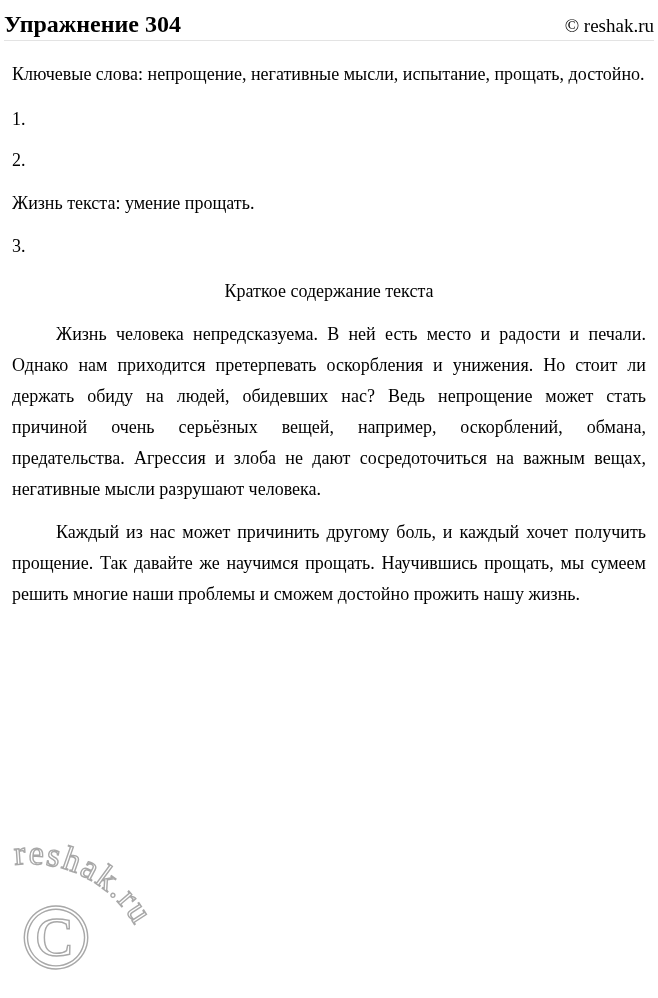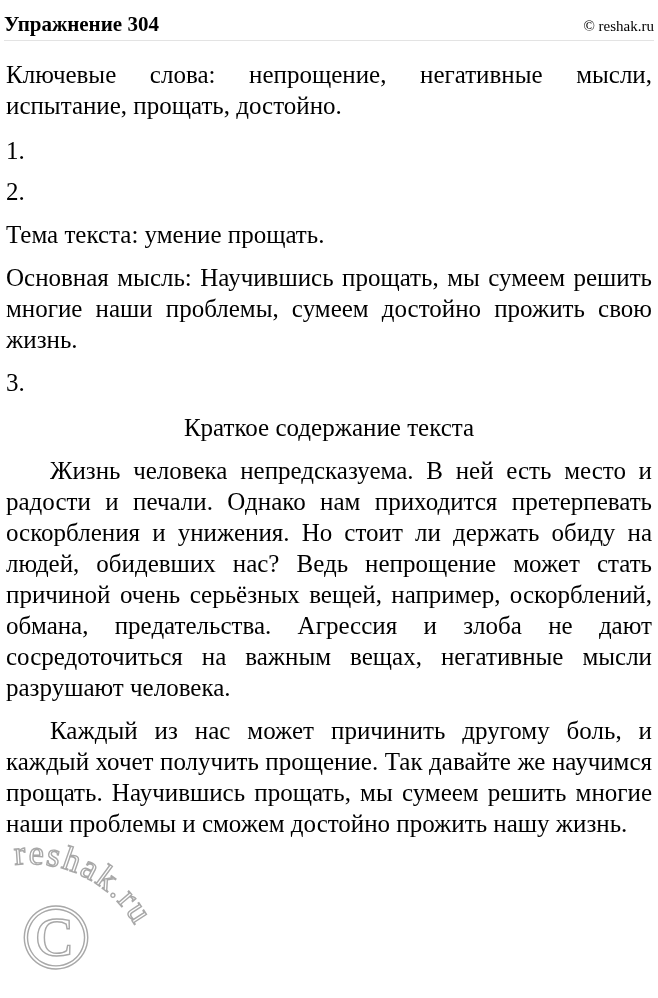--- a/index.html
+++ b/index.html
@@ -20,31 +20,31 @@
   }
   .hdr {
     display: flex;
     justify-content: space-between;
     align-items: baseline;
     border-bottom: 1px solid #e3e3e3;
     padding: 1px 0 3px 0;
   }
   .hdr-title {
     font-weight: bold;
-    font-size: 21px;
+    font-size: 24px;
     line-height: 22px;
   }
   .hdr-copy {
-    font-size: 15px;
+    font-size: 19px;
     line-height: 22px;
     margin-top: 12px;
   }
   p {
-    margin: 2px;
-    font-size: 25px;
+    margin: 8px;
+    font-size: 18px;
     line-height: 31px;
     text-align: justify;
   }
   .para-keywords { margin-top: 18px; }
   .num { margin-top: 14px; text-align: left; }
   .num2, .num3 { margin-top: 10px; }
   .para-answer1 { margin-top: 6px; }
   .para-theme { margin-top: 12px; }
   .para-idea { margin-top: 12px; }
   .num3 { margin-top: 12px; }
@@ -87,23 +87,22 @@
     <span class="hdr-copy">© reshak.ru</span>
   </div>
 
   <p class="para-keywords">Ключевые слова: непрощение, негативные мысли, испытание, прощать, достойно.</p>
 
   <p class="num num1">1.</p>
 
 
   <p class="num num2">2.</p>
 
-  <p class="para-theme">Тема текста: умение прощать.</p>
+  <p class="para-theme">Жизнь текста: умение прощать.</p>
 
-  <p class="para-idea">Основная мысль: Научившись прощать, мы сумеем решить многие наши проблемы, сумеем достойно прожить свою жизнь.</p>
 
   <p class="num num3">3.</p>
 
   <p class="summary-heading">Краткое содержание текста</p>
 
   <p class="summary-p">Жизнь человека непредсказуема. В ней есть место и радости и печали. Однако нам приходится претерпевать оскорбления и унижения. Но стоит ли держать обиду на людей, обидевших нас? Ведь непрощение может стать причиной очень серьёзных вещей, например, оскорблений, обмана, предательства. Агрессия и злоба не дают сосредоточиться на важным вещах, негативные мысли разрушают человека.</p>
 
 
   <p class="summary-p">Каждый из нас может причинить другому боль, и каждый хочет получить прощение. Так давайте же научимся прощать. Научившись прощать, мы сумеем решить многие наши проблемы и сможем достойно прожить нашу жизнь.</p>
 

